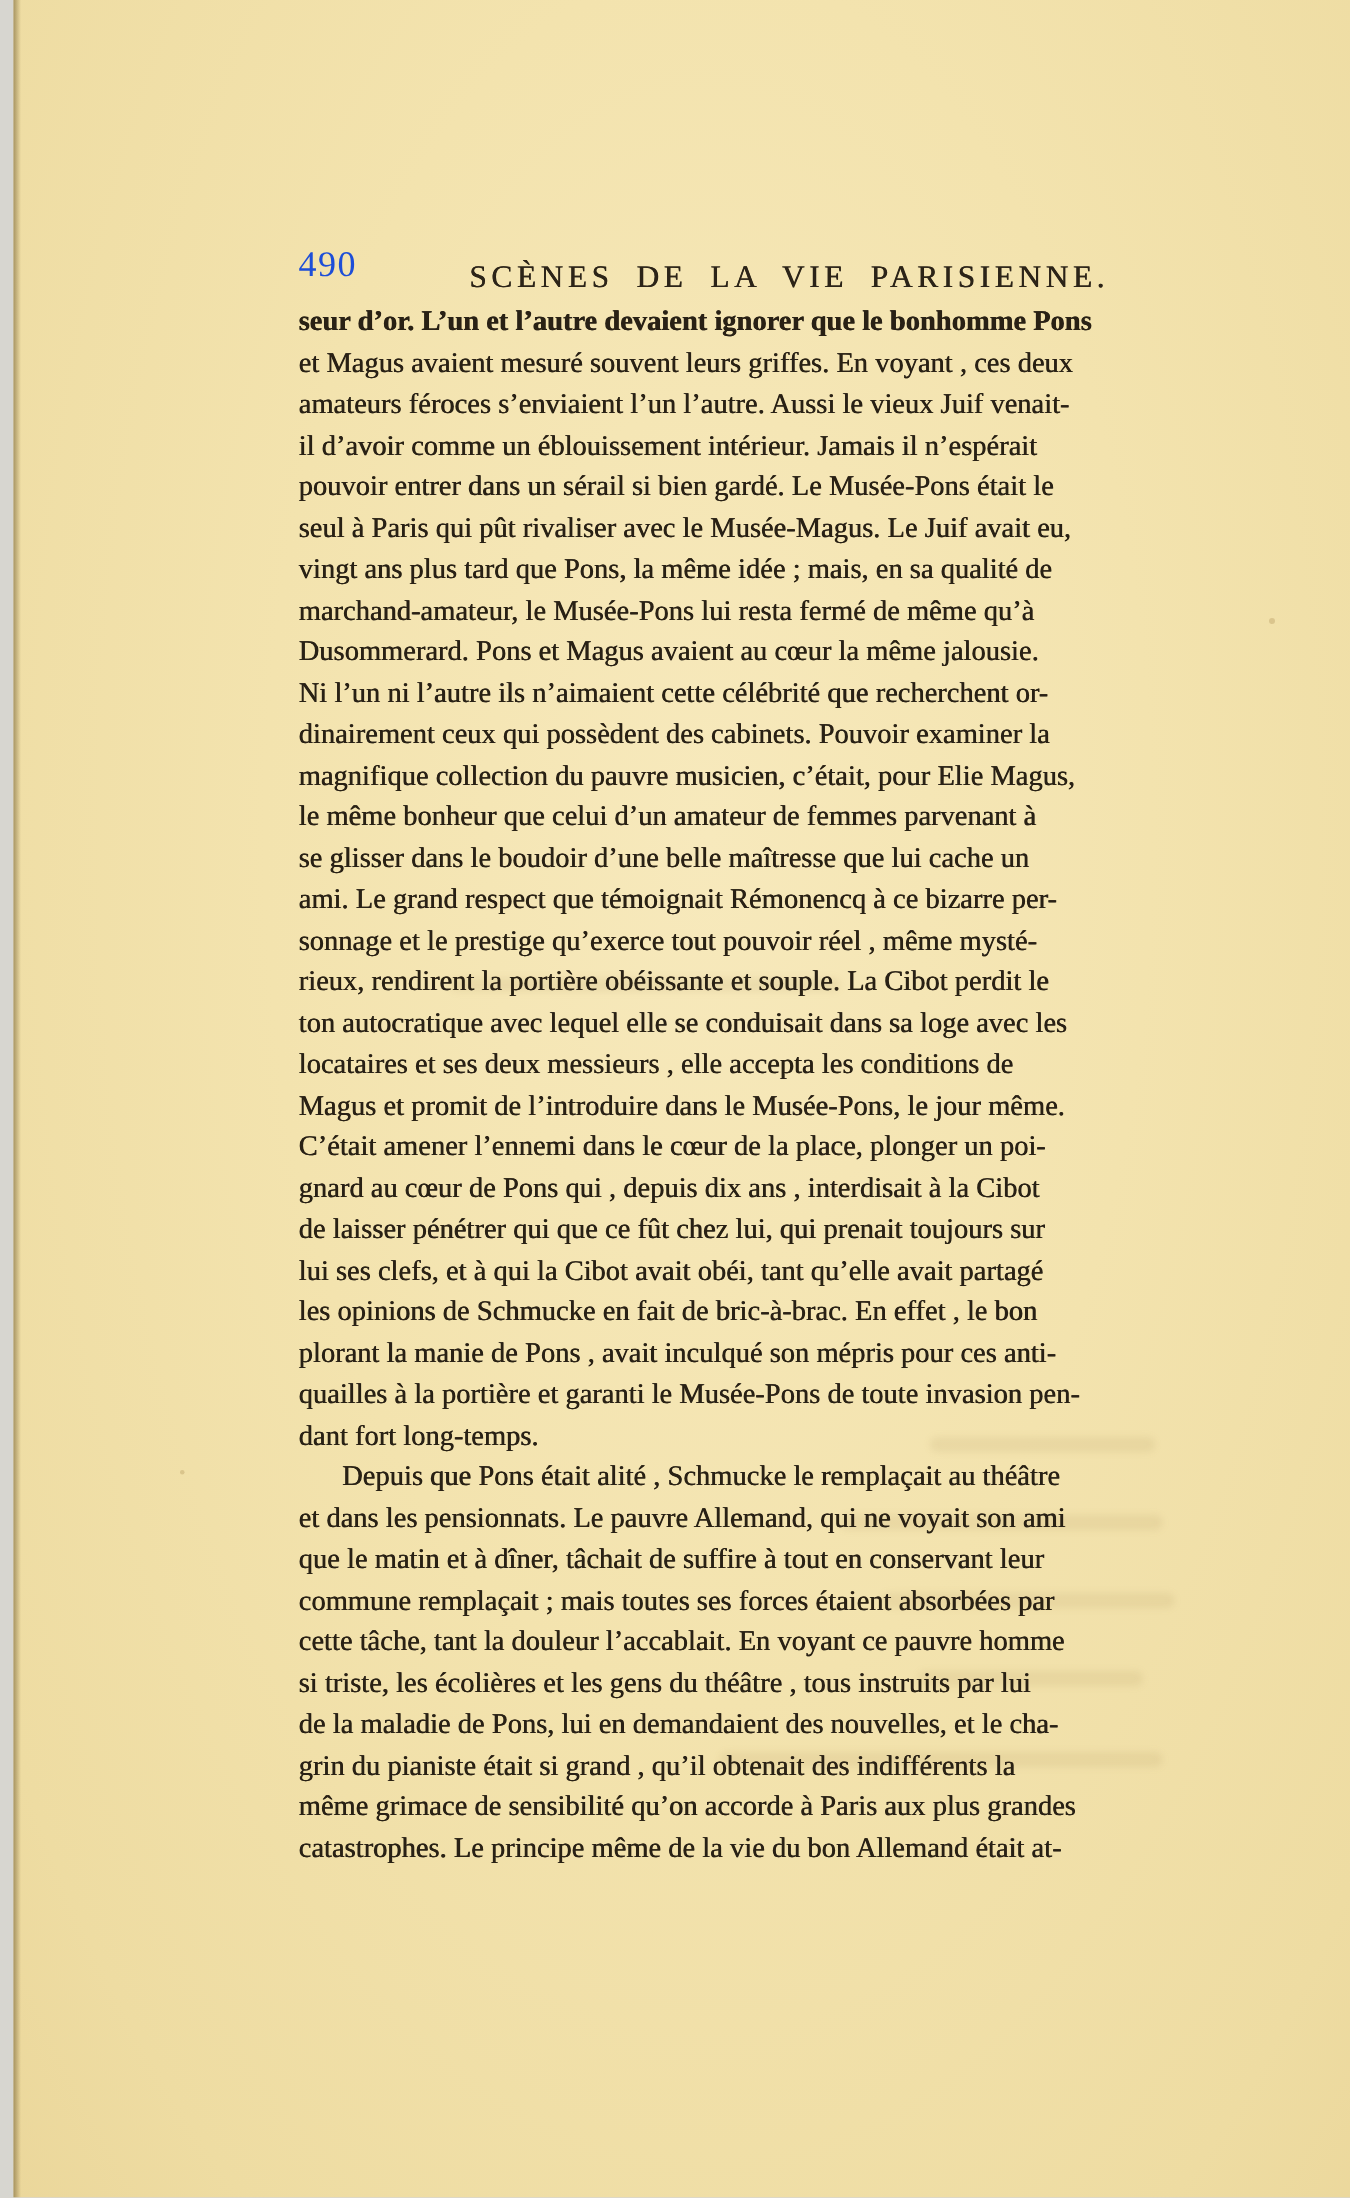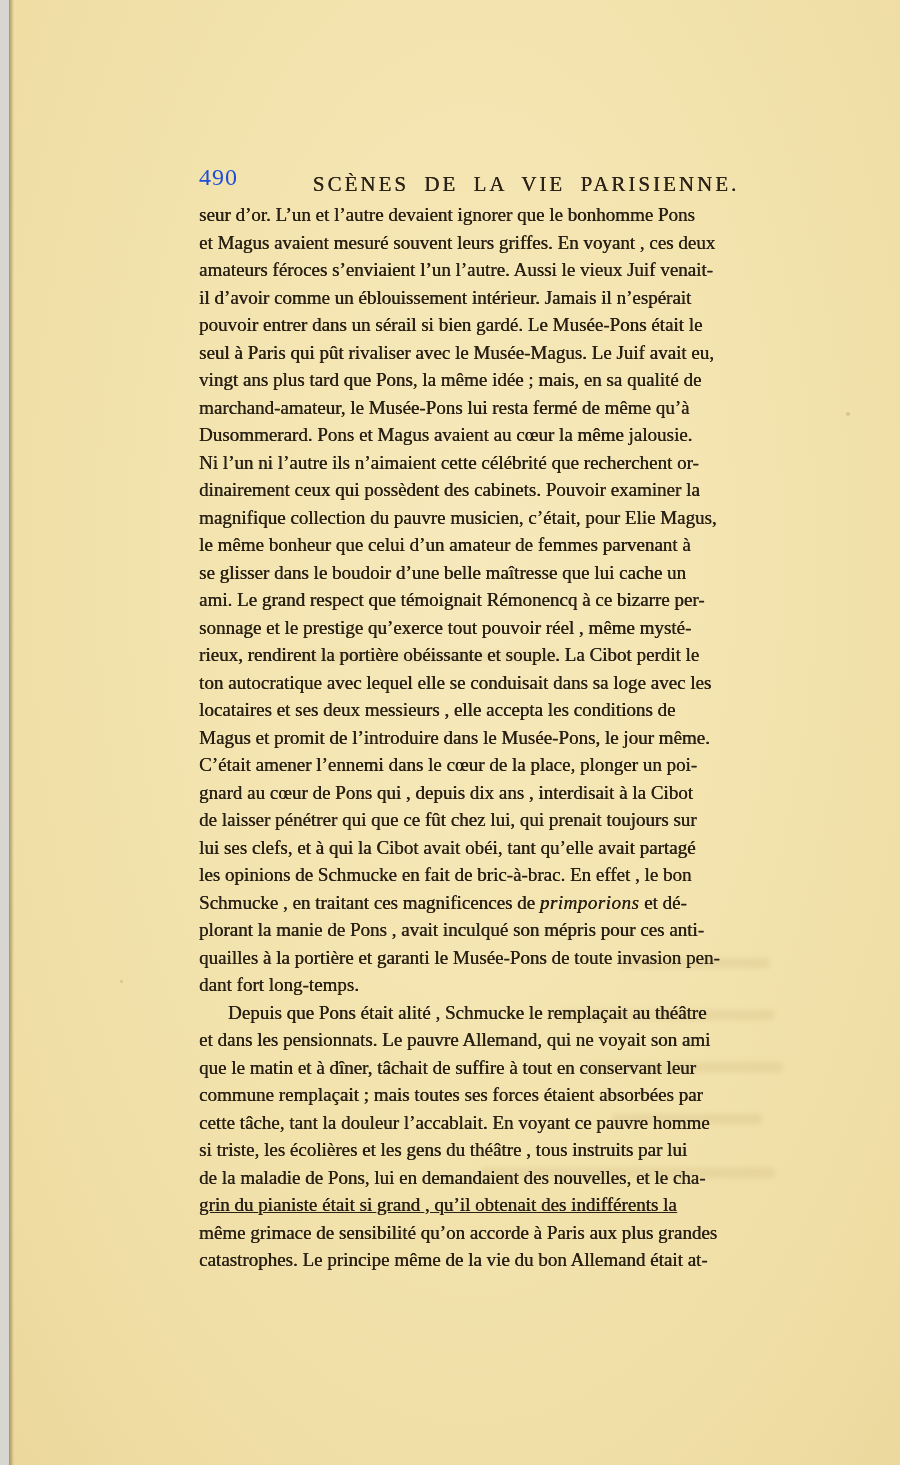--- a/index.html
+++ b/index.html
@@ -62,21 +62,21 @@
 <div class="speck" style="left:846px; top:412px; width:4px; height:4px;"></div>
 <div class="speck" style="left:120px; top:980px; width:3px; height:3px;"></div>
 
 <div class="header-row">
   <div class="page-number">490</div>
   <div class="running-title">SCÈNES DE LA VIE PARISIENNE.</div>
 </div>
 
 <div class="text-block">
     <div class="paragraph">
-      <div class="line" style="word-spacing: 0px;">seur d’or. L’un et l’autre devaient ignorer que le bonhomme Pons</div>
+      <div class="line" style="word-spacing: 0px; font-weight: bold;">seur d’or. L’un et l’autre devaient ignorer que le bonhomme Pons</div>
       <div class="line" style="word-spacing: 0px;">et Magus avaient mesuré souvent leurs griffes. En voyant , ces deux</div>
       <div class="line" style="word-spacing: 0px;">amateurs féroces s’enviaient l’un l’autre. Aussi le vieux Juif venait-</div>
       <div class="line" style="word-spacing: 0px;">il d’avoir comme un éblouissement intérieur. Jamais il n’espérait</div>
       <div class="line" style="word-spacing: 0px;">pouvoir entrer dans un sérail si bien gardé. Le Musée-Pons était le</div>
       <div class="line" style="word-spacing: 0px;">seul à Paris qui pût rivaliser avec le Musée-Magus. Le Juif avait eu,</div>
       <div class="line" style="word-spacing: 0px;">vingt ans plus tard que Pons, la même idée ; mais, en sa qualité de</div>
       <div class="line" style="word-spacing: 0px;">marchand-amateur, le Musée-Pons lui resta fermé de même qu’à</div>
       <div class="line" style="word-spacing: 0px;">Dusommerard. Pons et Magus avaient au cœur la même jalousie.</div>
       <div class="line" style="word-spacing: 0px;">Ni l’un ni l’autre ils n’aimaient cette célébrité que recherchent or-</div>
       <div class="line" style="word-spacing: 0px;">dinairement ceux qui possèdent des cabinets. Pouvoir examiner la</div>
@@ -87,30 +87,29 @@
       <div class="line" style="word-spacing: 0px;">sonnage et le prestige qu’exerce tout pouvoir réel , même mysté-</div>
       <div class="line" style="word-spacing: 0px;">rieux, rendirent la portière obéissante et souple. La Cibot perdit le</div>
       <div class="line" style="word-spacing: 0px;">ton autocratique avec lequel elle se conduisait dans sa loge avec les</div>
       <div class="line" style="word-spacing: 0px;">locataires et ses deux messieurs , elle accepta les conditions de</div>
       <div class="line" style="word-spacing: 0px;">Magus et promit de l’introduire dans le Musée-Pons, le jour même.</div>
       <div class="line" style="word-spacing: 0px;">C’était amener l’ennemi dans le cœur de la place, plonger un poi-</div>
       <div class="line" style="word-spacing: 0px;">gnard au cœur de Pons qui , depuis dix ans , interdisait à la Cibot</div>
       <div class="line" style="word-spacing: 0px;">de laisser pénétrer qui que ce fût chez lui, qui prenait toujours sur</div>
       <div class="line" style="word-spacing: 0px;">lui ses clefs, et à qui la Cibot avait obéi, tant qu’elle avait partagé</div>
       <div class="line" style="word-spacing: 0px;">les opinions de Schmucke en fait de bric-à-brac. En effet , le bon</div>
-      <div class="line" style="word-spacing: 0px;">Schmucke , en traitant ces magnificences de <em>primporions</em> et dé-</div>
       <div class="line" style="word-spacing: 0px;">plorant la manie de Pons , avait inculqué son mépris pour ces anti-</div>
       <div class="line" style="word-spacing: 0px;">quailles à la portière et garanti le Musée-Pons de toute invasion pen-</div>
       <div class="line last">dant fort long-temps.</div>
     </div>
     <div class="paragraph indent">
       <div class="line" style="word-spacing: 0px;">Depuis que Pons était alité , Schmucke le remplaçait au théâtre</div>
       <div class="line" style="word-spacing: 0px;">et dans les pensionnats. Le pauvre Allemand, qui ne voyait son ami</div>
       <div class="line" style="word-spacing: 0px;">que le matin et à dîner, tâchait de suffire à tout en conservant leur</div>
       <div class="line" style="word-spacing: 0px;">commune remplaçait ; mais toutes ses forces étaient absorbées par</div>
       <div class="line" style="word-spacing: 0px;">cette tâche, tant la douleur l’accablait. En voyant ce pauvre homme</div>
       <div class="line" style="word-spacing: 0px;">si triste, les écolières et les gens du théâtre , tous instruits par lui</div>
       <div class="line" style="word-spacing: 0px;">de la maladie de Pons, lui en demandaient des nouvelles, et le cha-</div>
-      <div class="line" style="word-spacing: 0px; text-decoration: underline;">grin du pianiste était si grand , qu’il obtenait des indifférents la</div>
+      <div class="line" style="word-spacing: 0px;">grin du pianiste était si grand , qu’il obtenait des indifférents la</div>
       <div class="line" style="word-spacing: 0px;">même grimace de sensibilité qu’on accorde à Paris aux plus grandes</div>
       <div class="line" style="word-spacing: 0px;">catastrophes. Le principe même de la vie du bon Allemand était at-</div>
     </div>
   </div>
 
 </body></html>

